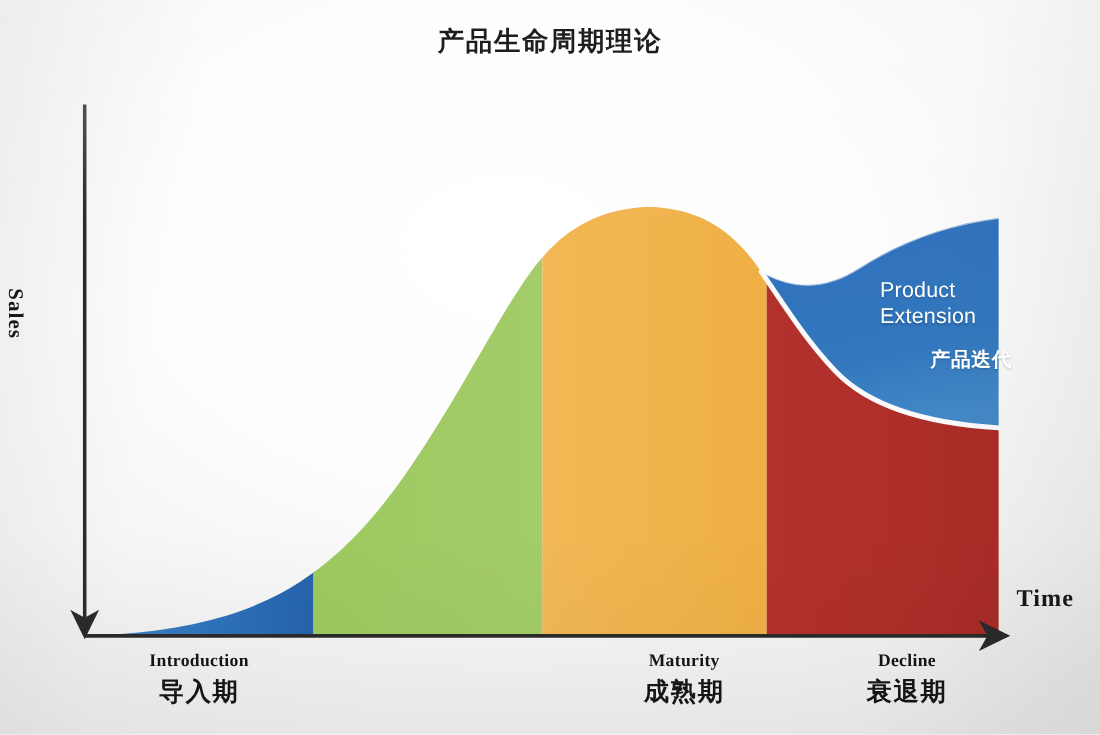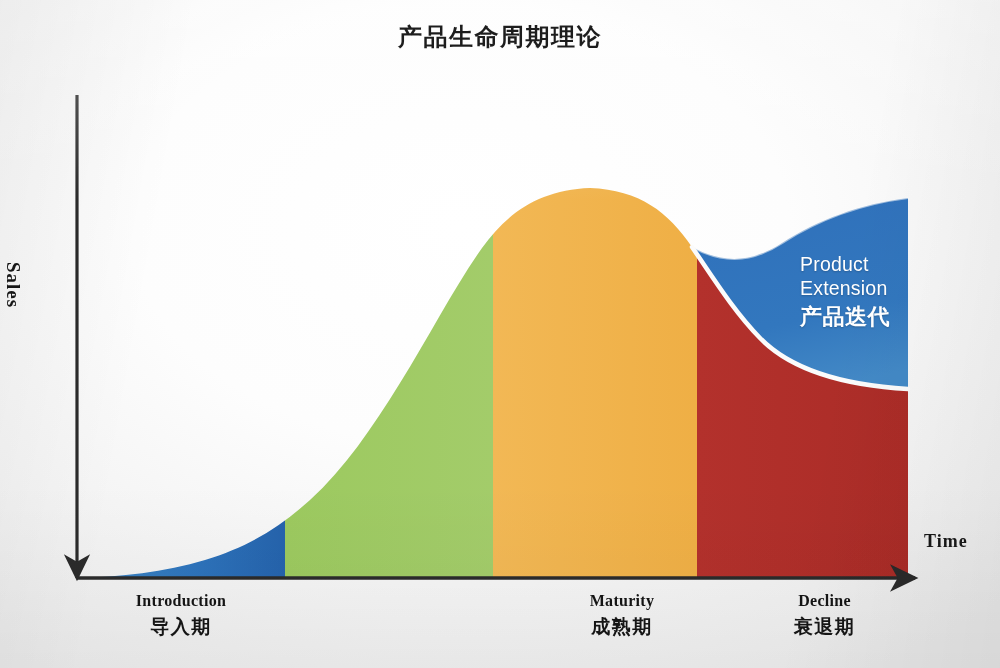--- a/index.html
+++ b/index.html
@@ -76,21 +76,21 @@
     left: 24px;
     top: 262px;
     font-size: 19px;
     letter-spacing: 1px;
     transform: rotate(90deg);
     transform-origin: left top;
   }
   #time-label {
     left: 924px;
     top: 531px;
-    font-size: 18px;
+    font-size: 22px;
     letter-spacing: 1px;
   }
 
   
   .stage-caption {
     position: absolute;
     top: 592px;
     text-align: center;
     z-index: 6;
     white-space: nowrap;
@@ -102,21 +102,21 @@
     font-size: 16px;
     letter-spacing: 0.3px;
     color: #151515;
     line-height: 1.15;
   }
   .stage-caption .zh {
     display: block;
     margin-top: 6px;
     font-family: "DejaVu Sans", "Liberation Sans", sans-serif;
     font-weight: 700;
-    font-size: 19px;
+    font-size: 23px;
     letter-spacing: 1.5px;
     color: #151515;
     line-height: 1.15;
   }
 
   
   #product-extension-note {
     position: absolute;
     left: 800px;
     top: 253px;
@@ -128,26 +128,27 @@
   #product-extension-note .pe-en {
     display: block;
     font-family: "Liberation Sans", sans-serif;
     font-size: 19.5px;
     font-weight: 400;
     line-height: 1.22;
     letter-spacing: 0.2px;
   }
   #product-extension-note .pe-zh {
     display: block;
-    margin-top: 3px;
+    margin-top: 16px;
     font-family: "DejaVu Sans", "Liberation Sans", sans-serif;
-    font-size: 22px;
+    font-size: 18px;
     font-weight: 700;
     letter-spacing: 0.5px;
     line-height: 1.2;
+    text-align: right;
   }
 </style>
 </head>
 <body>
 
 <div id="stage">
 
   <div class="title-block">
     <div class="title-sub">产品生命周期理论</div>
   </div>

